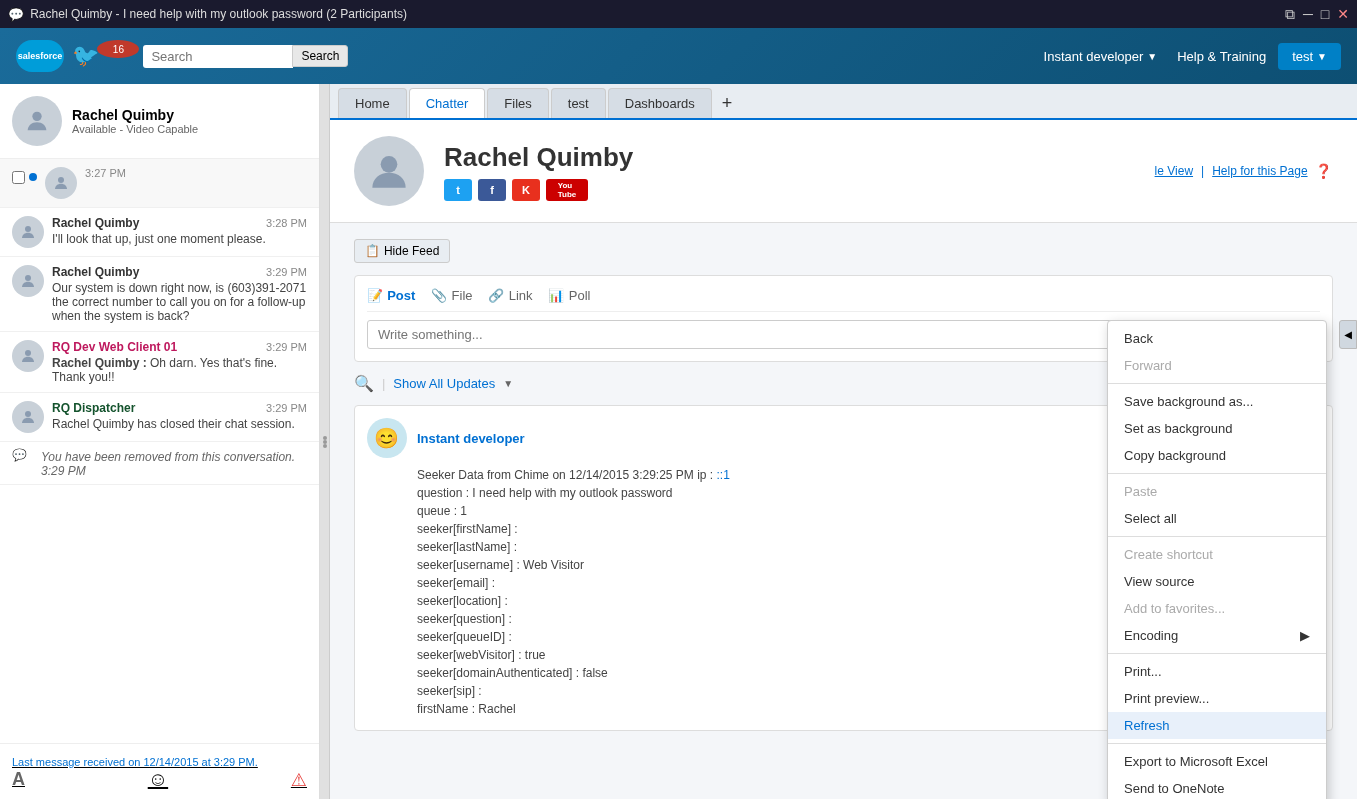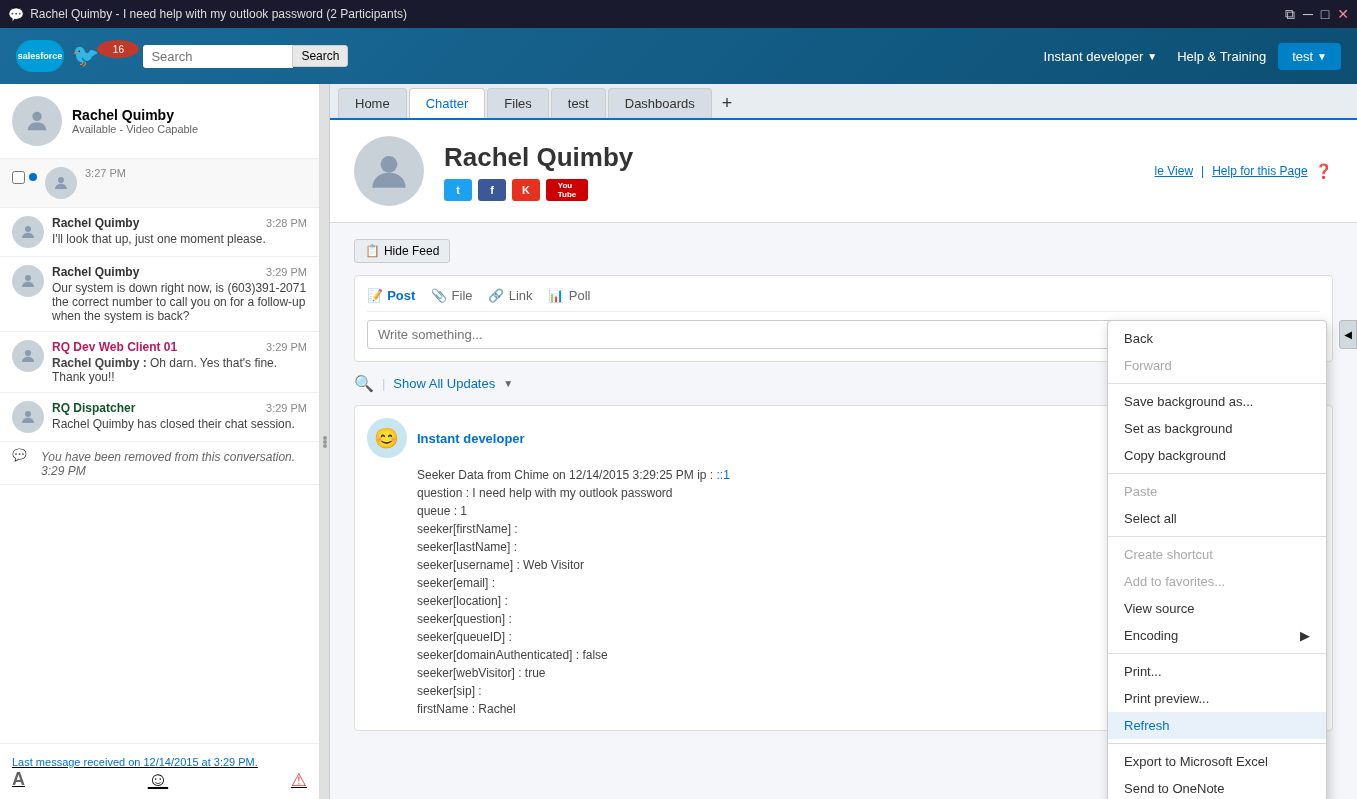--- a/index.html
+++ b/index.html
@@ -631,22 +631,22 @@
             <div>Seeker Data from Chime on 12/14/2015 3:29:25 PM ip : <span class="highlight">::1</span></div>
             <div>question : I need help with my outlook password</div>
             <div>queue : 1</div>
             <div>seeker[firstName] :</div>
             <div>seeker[lastName] :</div>
             <div>seeker[username] : Web Visitor</div>
             <div>seeker[email] :</div>
             <div>seeker[location] :</div>
             <div>seeker[question] :</div>
             <div>seeker[queueID] :</div>
+            <div>seeker[webVisitor] : true</div>
             <div>seeker[domainAuthenticated] : false</div>
-            <div>seeker[webVisitor] : true</div>
             <div>seeker[sip] :</div>
             <div>firstName : Rachel</div>
           </div>
         </div>
 
       </div>
 
       <div class="right-collapse-btn" style="top:200px;">◀</div>
 
       <div class="context-menu">
@@ -654,22 +654,22 @@
         <div class="ctx-item disabled">Forward</div>
         <div class="ctx-separator"></div>
         <div class="ctx-item">Save background as...</div>
         <div class="ctx-item">Set as background</div>
         <div class="ctx-item">Copy background</div>
         <div class="ctx-separator"></div>
         <div class="ctx-item disabled">Paste</div>
         <div class="ctx-item">Select all</div>
         <div class="ctx-separator"></div>
         <div class="ctx-item disabled">Create shortcut</div>
+        <div class="ctx-item">View source</div>
         <div class="ctx-item disabled">Add to favorites...</div>
-        <div class="ctx-item">View source</div>
         <div class="ctx-item ctx-item-arrow">
           <span>Encoding</span>
           <span>▶</span>
         </div>
         <div class="ctx-separator"></div>
         <div class="ctx-item">Print...</div>
         <div class="ctx-item">Print preview...</div>
         <div class="ctx-item active">Refresh</div>
         <div class="ctx-separator"></div>
         <div class="ctx-item">Export to Microsoft Excel</div>

